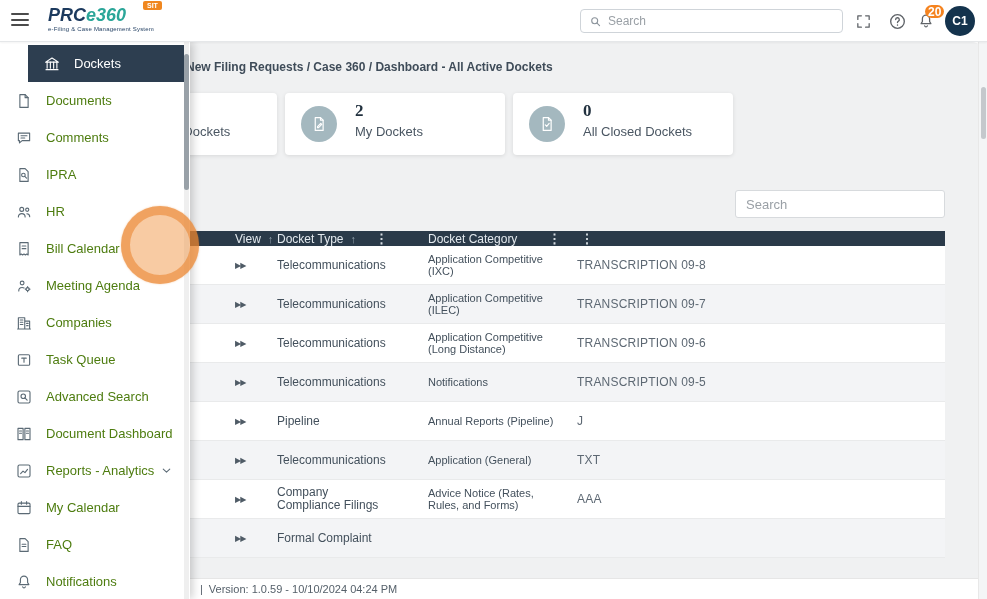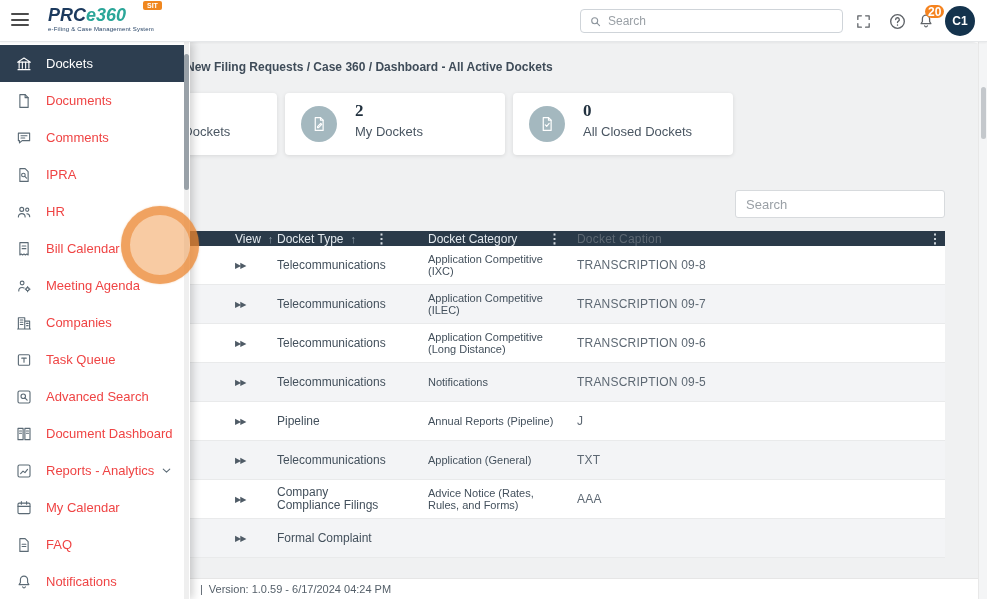--- a/index.html
+++ b/index.html
@@ -72,23 +72,23 @@
   .ff-icon { font-size:8px; color:#4f5b66; letter-spacing:-1px; cursor:pointer; }
 
   
   .footer { position:absolute; left:0; right:0; bottom:0; height:21px; background:#fff; border-top:1px solid #e6e6e6;
             display:flex; align-items:center; padding-left:200px; font-size:11px; color:#55606a; gap:6px; z-index:10; }
 
   
   .sidebar { position:absolute; top:42px; left:0; bottom:0; width:190px; background:#fff; z-index:40;
              box-shadow:3px 0 8px rgba(0,0,0,.18); padding-top:3px; }
   .side-item { height:37px; display:flex; align-items:center; gap:13px; padding-left:14px; font-size:13px;
-               color:#ef4444; cursor:pointer; position:relative; margin-right:5px; }
+               color:#4d7c0f; cursor:pointer; position:relative; margin-right:5px; }
   .side-item .icon { width:19px; height:19px; color:#5b6a75; display:flex; align-items:center; justify-content:center; }
-  .side-item.active { background:#2d3e50; color:#fff; }
+  .side-item.active { background:#2d3e50; color:#fff;margin-left:28px; }
   .side-item.active .icon { color:#fff; }
   .side-chevron { position:absolute; right:12px; color:#5b6a75; display:flex; }
   .side-scroll-track { position:absolute; right:1px; top:0; bottom:0; width:5px; background:#efefef; }
   .side-scroll-thumb { position:absolute; right:1px; top:12px; width:5px; height:136px; background:#99a1a8; border-radius:3px; cursor:pointer; }
 
   
   .page-scroll { position:absolute; right:0; top:42px; bottom:0; width:9px; background:#f4f5f6;
                  border-left:1px solid #e8e8e8; z-index:55; }
   .page-scroll-thumb { position:absolute; left:2px; top:45px; width:5px; height:52px; background:#c4c8cc;
                        border-radius:3px; cursor:pointer; }
@@ -155,23 +155,20 @@
       </div>
       <div class="c-type">
         <span>Docket Type</span>
         <span class="sort-arrow">↑</span>
         <span class="kebab">⋮</span>
       </div>
       <div class="c-cat">
         <span>Docket Category</span>
         <span class="kebab">⋮</span>
       </div>
-      <div class="c-cap">
-        <span>Docket Caption</span>
-      </div>
       <div class="c-act">
         <span class="kebab">⋮</span>
       </div>
     </div>
 
     <div class="tr">
       <div class="c-hidden"></div>
       <div class="c-view">
           <span class="ff-icon">▶▶</span>
         </div>
@@ -247,21 +244,21 @@
         </div>
       <div class="c-type">Formal Complaint</div>
       <div class="c-cat"></div>
       <div class="c-cap"></div>
       <div class="c-act"></div>
     </div>
   </div>
 
   <div class="footer">
     <span>|</span>
-    <span>Version: 1.0.59 - 6/17/2024 04:24 PM</span>
+    <span>Version: 1.0.59 - 10/10/2024 04:24 PM</span>
   </div>
 </div>
 
 <div class="sidebar">
 
   <div class="side-item active">
     <span class="icon">
         <svg width="18" height="18" viewBox="0 0 24 24" fill="none" stroke="currentColor" stroke-width="1.5" stroke-linecap="round" stroke-linejoin="round">
           <path d="M3.5 9.5 12 4l8.5 5.5h-17z"></path>
           <path d="M5.5 9.5v8M9.8 9.5v8M14.2 9.5v8M18.5 9.5v8M4 19.5h16"></path>

